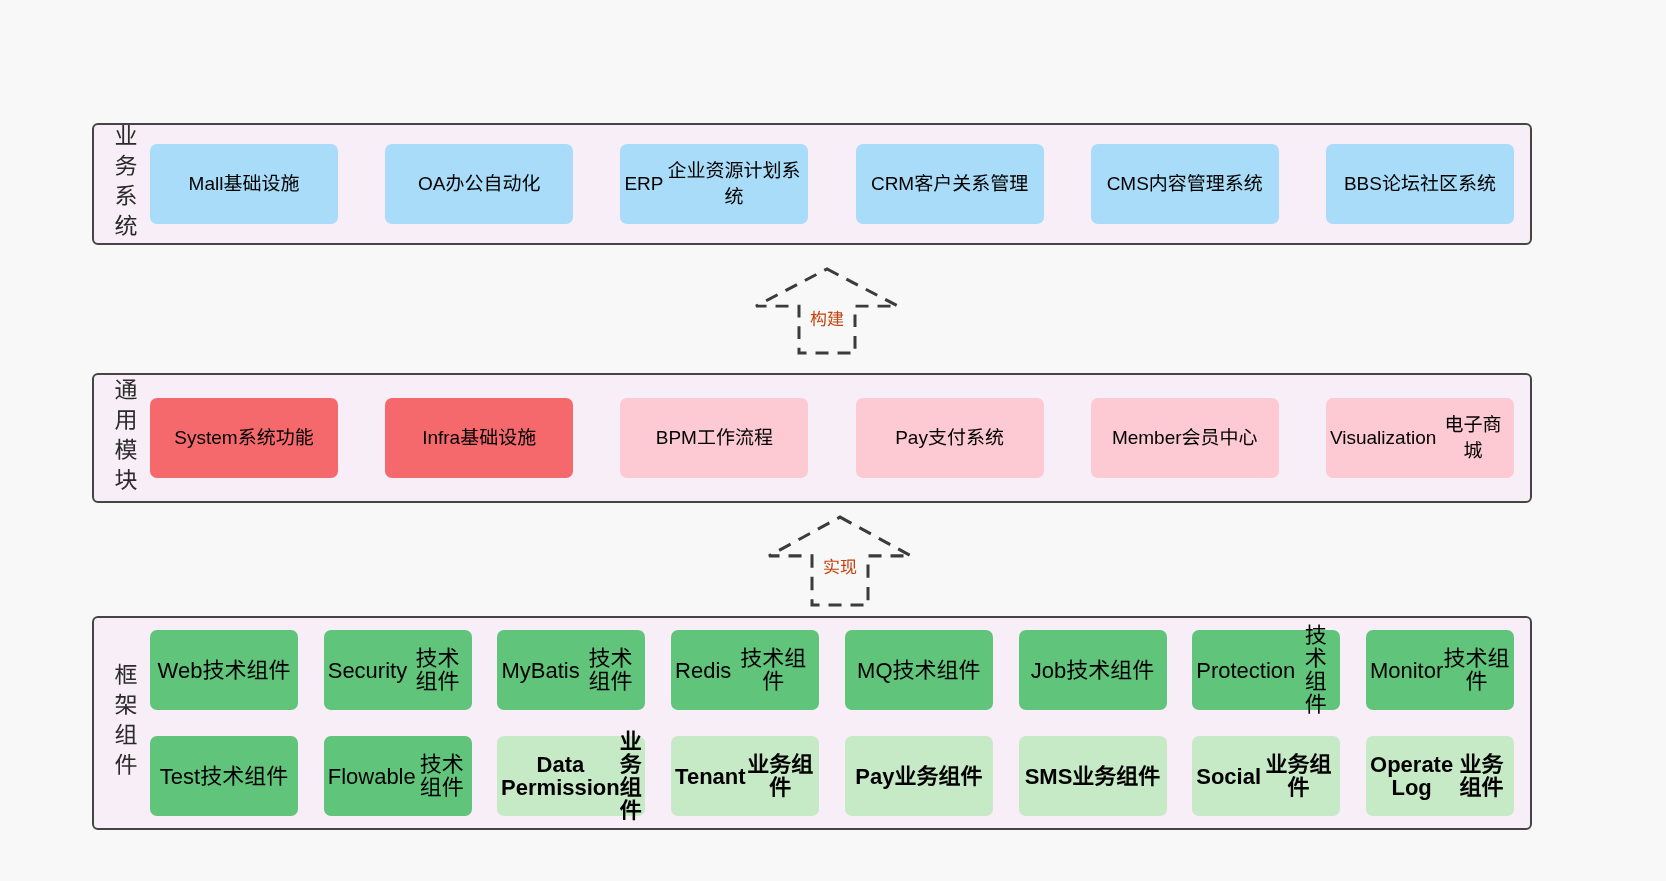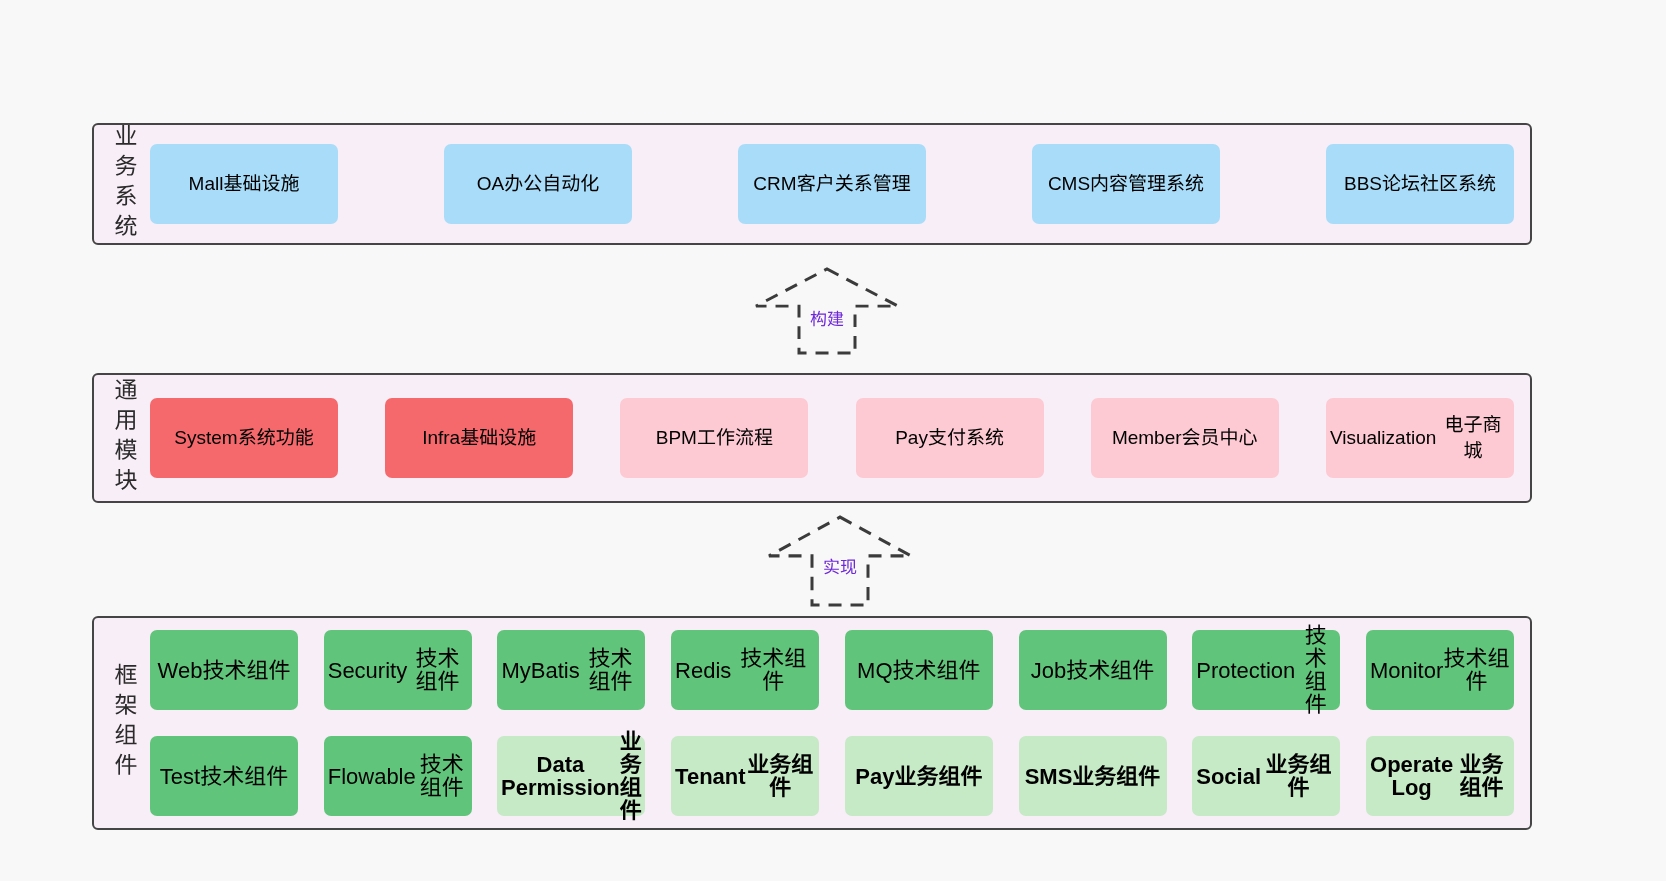--- a/index.html
+++ b/index.html
@@ -59,39 +59,43 @@
   
   .arrow { position:absolute; width:150px; }
   #arrow-0 { left:752px; top:266px; height:90px; }
   #arrow-1 { left:765px; top:514px; height:94px; }
   .arrow svg { display:block; width:100%; height:100%; }
   .arrow polygon {
     fill:none; stroke:#3b3b3b; stroke-width:3; stroke-dasharray:13 9;
   }
   .arrow-label {
     position:absolute; left:50%; top:38px; transform:translateX(-50%);
-    background:#f8f8f8; padding:1px 5px; font-size:17px; color:#6d28d9; white-space:nowrap;
+    background:#f8f8f8; padding:1px 5px; font-size:17px; color:#c2410c; white-space:nowrap;
   }
 </style>
 </head>
 <body>
 
 <div class="canvas">
 
   <section class="layer" id="layer-0">
     <div class="layer-label">业务系统</div>
     <div class="rows">
         <div class="row">
           <div class="box v-blue">
             <div>Mall</div>
             <div>基础设施</div>
           </div>
           <div class="box v-blue">
             <div>OA</div>
             <div>办公自动化</div>
+          </div>
+          <div class="box v-blue">
+            <div>ERP</div>
+            <div>企业资源计划系统</div>
           </div>
           <div class="box v-blue">
             <div>CRM</div>
             <div>客户关系管理</div>
           </div>
           <div class="box v-blue">
             <div>CMS</div>
             <div>内容管理系统</div>
           </div>
           <div class="box v-blue">

